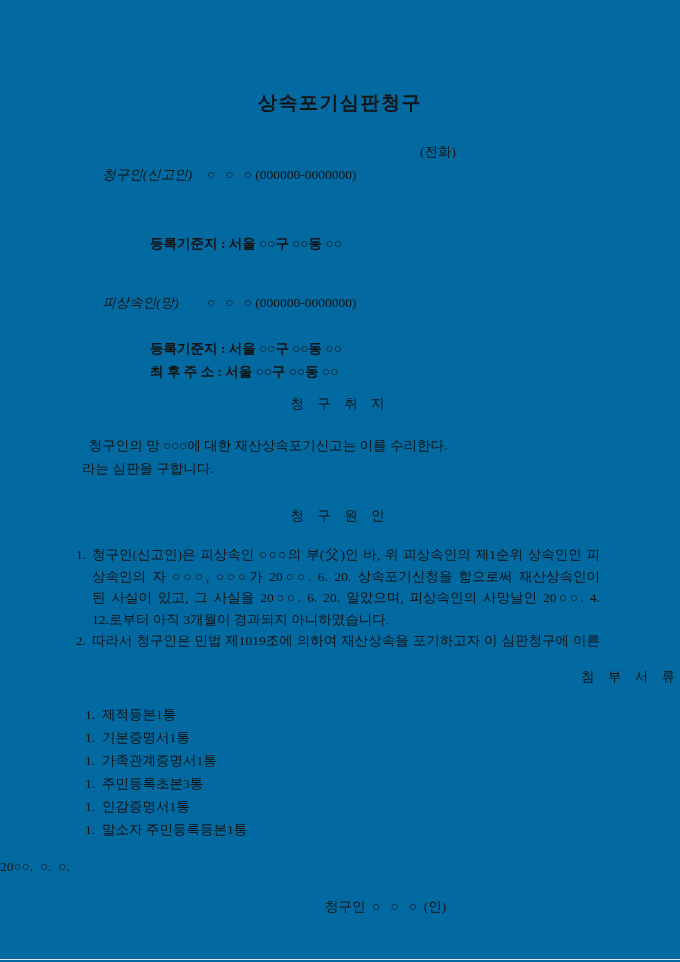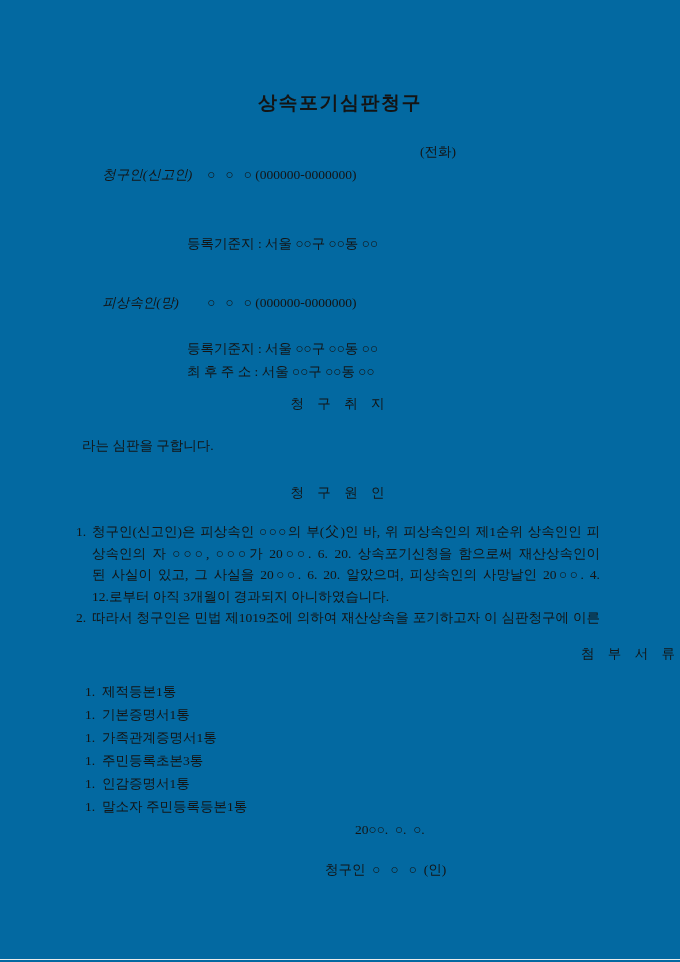--- a/index.html
+++ b/index.html
@@ -25,21 +25,21 @@
     white-space: pre;
   }
   .line { white-space: pre; line-height: 23px; }
 
   .party { margin-left: 82px; }
   .party-block-petitioner { margin-top: 24px; }
   .party-block-deceased  { margin-top: 13px; }
   .party-row { position: relative; white-space: pre; line-height: 23px; }
   .party-label { display: inline-block; width: 105px; font-style: italic; }
   .party-phone { position: absolute; left: 338px; top: 0; }
-  .party-sub { margin-left: 105px; }
+  .party-sub { margin-left: 68px; font-weight: bold; }
 
   .section-heading {
     text-align: center;
     letter-spacing: 5px;
     line-height: 23px;
     white-space: pre;
   }
   .heading-purport { margin-top: 9px; }
   .heading-cause   { margin-top: 24px; }
   .heading-attach  { margin-top: 13px; text-align: right; }
@@ -50,21 +50,21 @@
   .cause-item { display: flex; margin-left: 76px; margin-right: 80px; }
   .cause-no { flex: none; width: 16px; line-height: 21.5px; }
   .cause-lines { flex: 1; min-width: 0; }
   .cause-line { line-height: 21.5px; white-space: normal; }
   .cause-line.justify { text-align: justify; text-align-last: justify; }
 
   .attach-list { margin-top: 15px; }
   .attach-item { display: flex; margin-left: 85px; line-height: 23px; }
   .attach-no { flex: none; width: 17px; }
 
-  .date-line { margin-top: 0;  padding-left: 355px; }
+  .date-line { margin-top: 14px;  }
   .sign-line { margin-top: 17px; padding-left: 325px; }
 
   .page-bottom-edge {
     position: absolute;
     left: 0; right: 0; bottom: 2px;
     border-top: 1px solid #ededed;
   }
 </style>
 </head>
 <body>
@@ -84,20 +84,21 @@
   <div class="party party-block-deceased">
     <div class="party-row">
       <span class="party-label">피상속인(망)</span><span>○   ○   ○ (000000-0000000)</span>
     </div>
     <div class="line party-sub">등록기준지 : 서울 ○○구 ○○동 ○○</div>
     <div class="line party-sub">최 후 주 소 : 서울 ○○구 ○○동 ○○</div>
   </div>
 
   <div class="section-heading heading-purport">청 구 취 지</div>
   <div class="purport-body">
+    <div class="line">  청구인의 망 ○○○에 대한 재산상속포기신고는 이를 수리한다.</div>
     <div class="line">라는 심판을 구합니다.</div>
   </div>
 
   <div class="section-heading heading-cause">청 구 원 인</div>
   <div class="cause-list">
     <div class="cause-item">
       <span class="cause-no">1.</span>
       <div class="cause-lines">
         <div class="cause-line justify">청구인(신고인)은 피상속인 ○○○의 부(父)인 바, 위 피상속인의 제1순위 상속인인 피</div>
         <div class="cause-line justify">상속인의 자 ○○○, ○○○가 20○○. 6. 20. 상속포기신청을 함으로써 재산상속인이</div>

